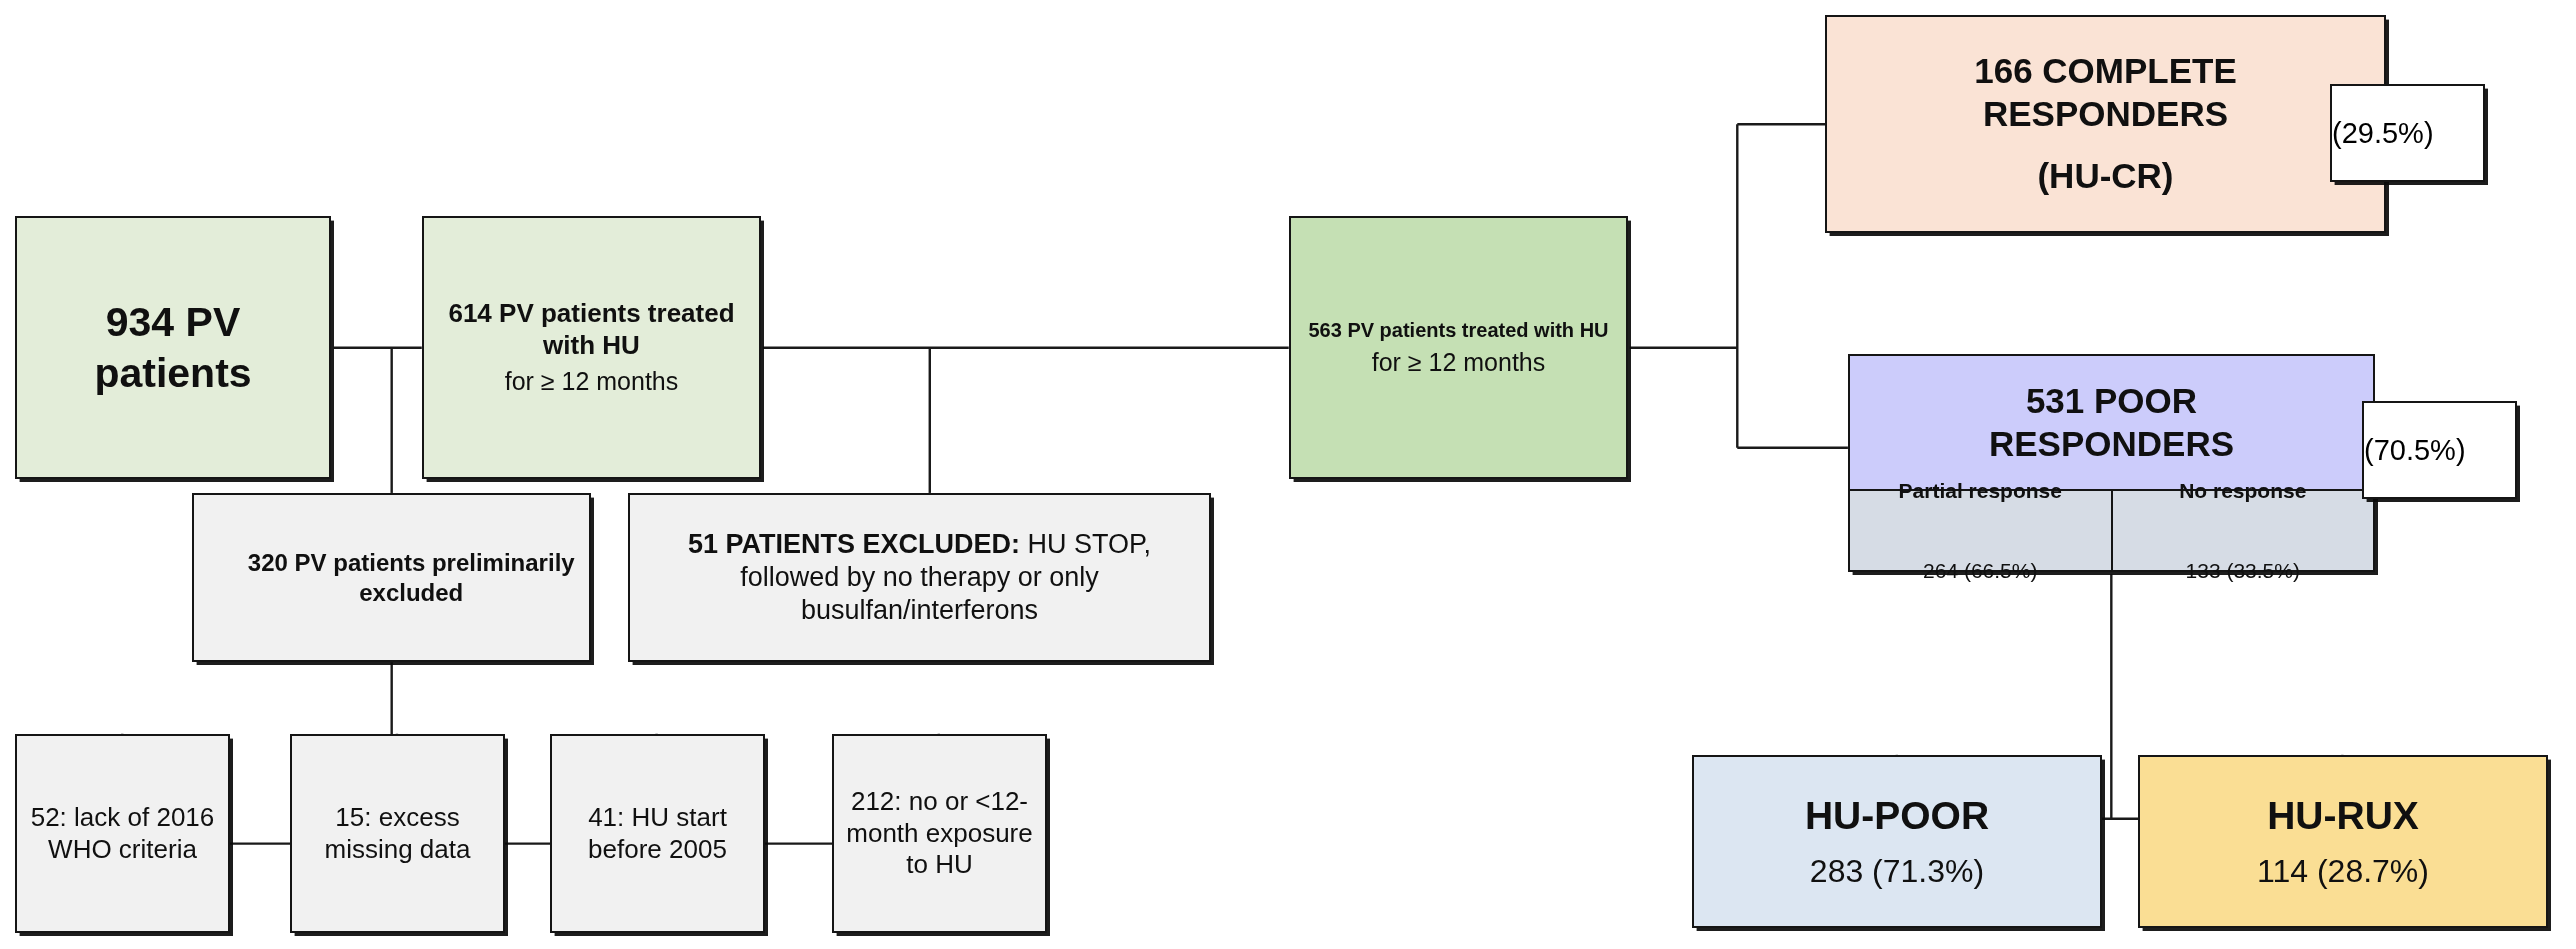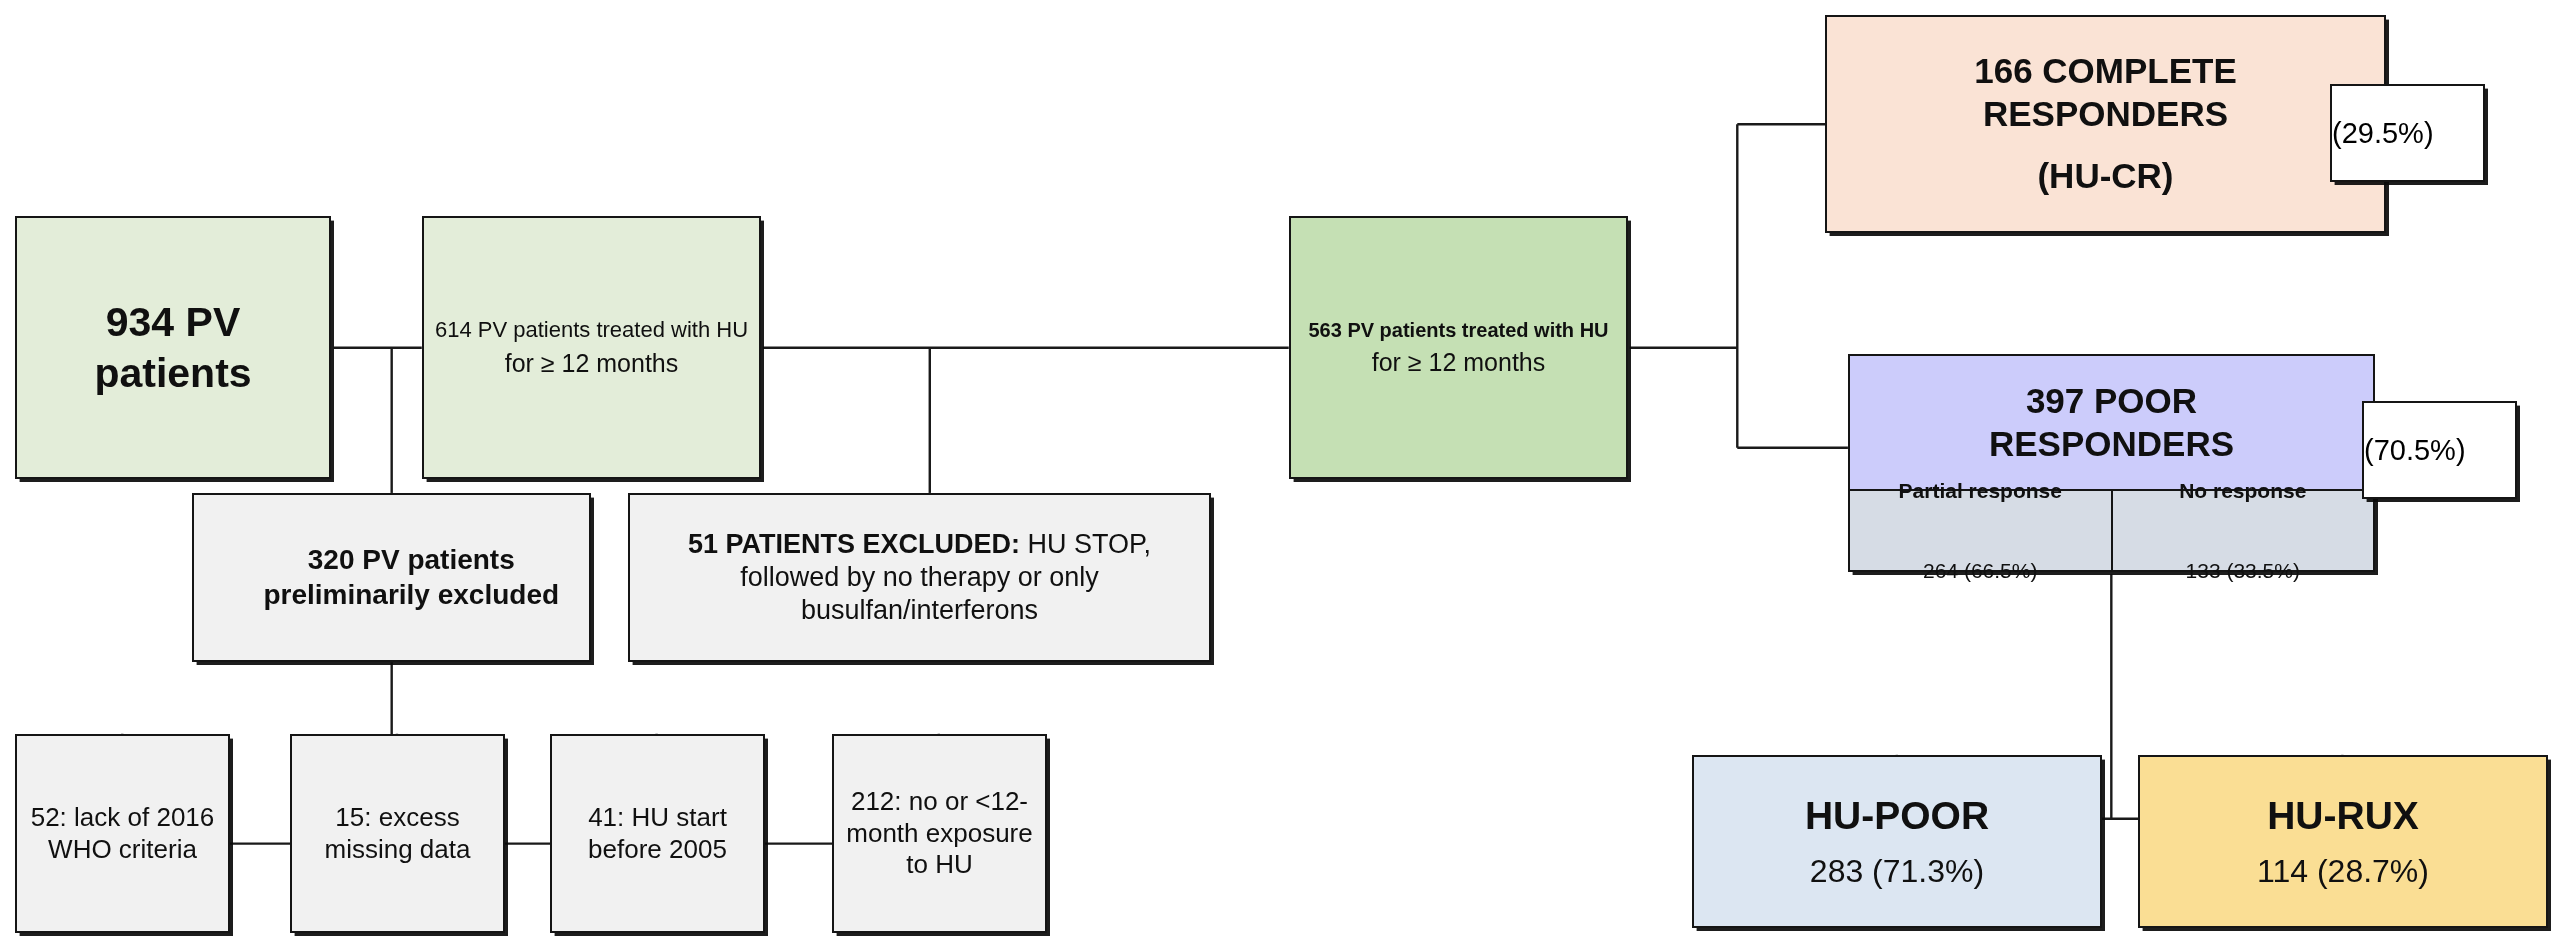--- a/index.html
+++ b/index.html
@@ -53,32 +53,32 @@
   .fill-subgrey     { background: #d6dce5; }
 
   
   #n-934 {
     left: 15px; top: 216px; width: 316px; height: 263px;
     font-size: 41px; font-weight: bold;
   }
   #n-614 {
     left: 422px; top: 216px; width: 339px; height: 263px;
   }
-  #n-614 .hd { font-size: 22px; font-weight: normal; }
+  #n-614 .hd { font-size: 26px; font-weight: bold; }
   #n-614 .sb { font-size: 25px; font-weight: normal; margin-top: 4.5px; }
 
   #n-563 {
     left: 1289px; top: 216px; width: 339px; height: 263px;
   }
   #n-563 .hd { font-size: 20px; font-weight: bold; }
   #n-563 .sb { font-size: 25px; font-weight: normal; margin-top: 4.5px; }
 
   #n-320 {
     left: 192px; top: 493px; width: 399px; height: 169px;
-    font-size: 28px; font-weight: bold; padding-left: 47px;
+    font-size: 24px; font-weight: bold; padding-left: 47px;
   }
   #n-51 {
     left: 628px; top: 493px; width: 583px; height: 169px;
     font-size: 27px;
   }
   #n-51 .strong { font-weight: bold; }
 
   .leaf {
     font-size: 26px;
     width: 215px; height: 199px;
@@ -219,21 +219,21 @@
     <span class="ln">166 COMPLETE</span>
     <span class="ln">RESPONDERS</span>
     <span class="gap"></span>
     <span class="ln">(HU-CR)</span>
   </div>
   <div class="badge" id="b-cr">
     <span>(29.5%)</span>
   </div>
 
   <div class="node fill-purple" id="n-pr">
-    <span class="ln">397 POOR</span>
+    <span class="ln">531 POOR</span>
     <span class="ln">RESPONDERS</span>
   </div>
   <div class="node fill-subgrey" id="n-pr-sub">
     <div class="cell">
       <span class="hd">Partial response</span>
       <span class="vl">264 (66.5%)</span>
     </div>
     <div class="cell">
       <span class="hd">No response</span>
       <span class="vl">133 (33.5%)</span>

